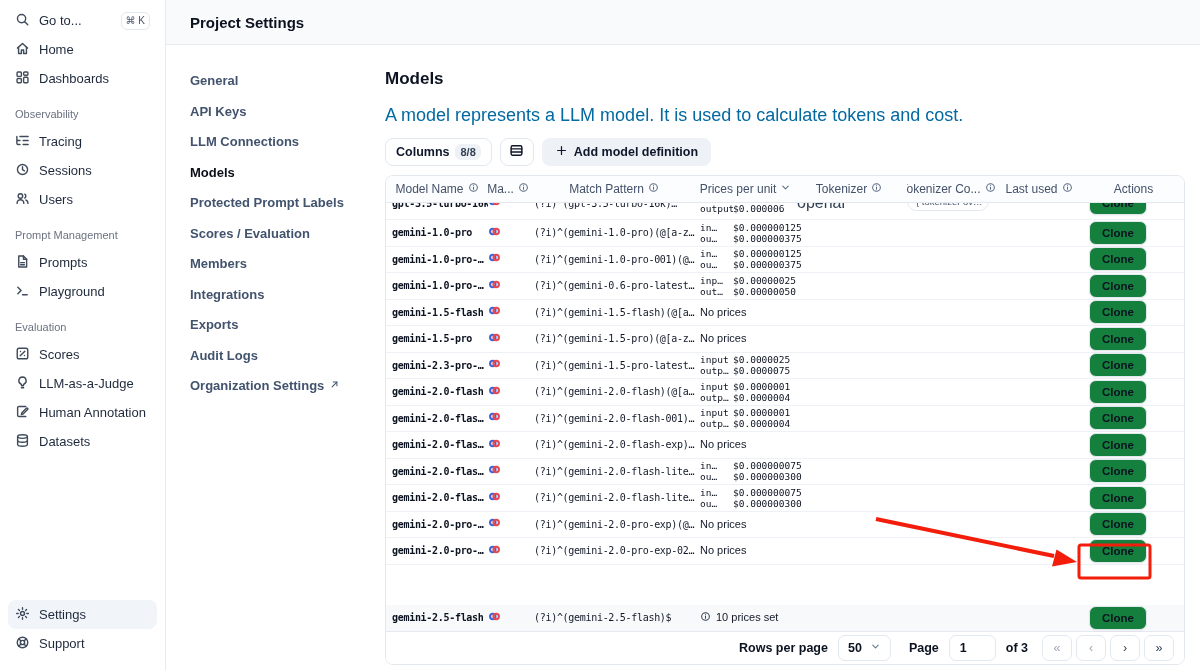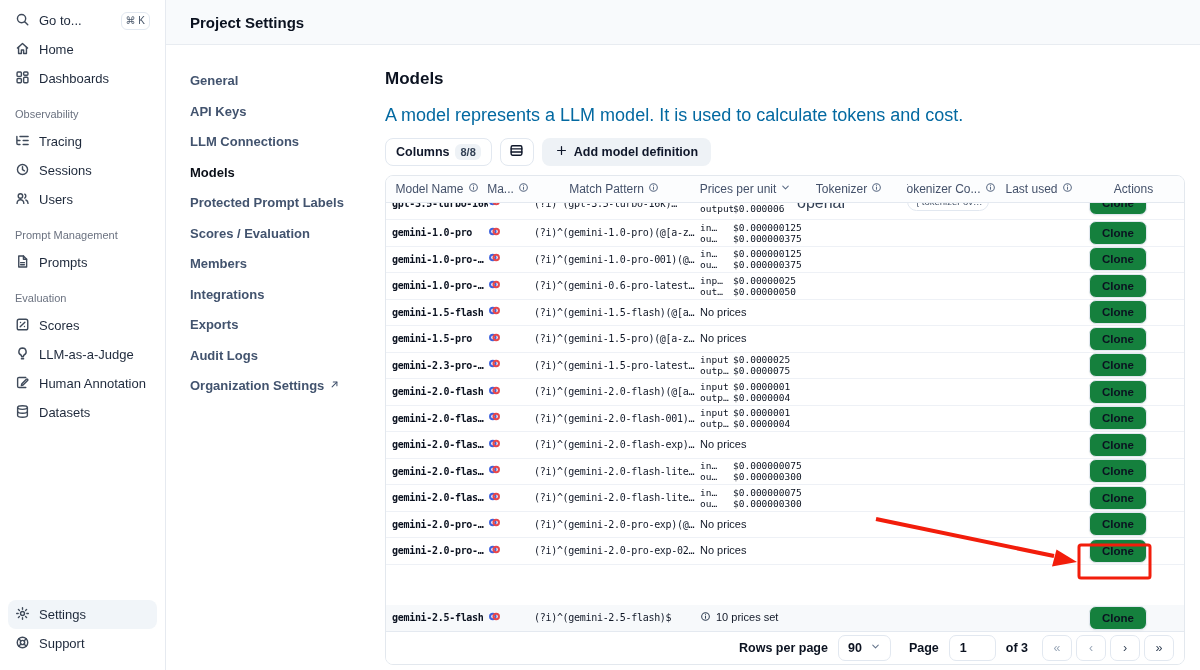--- a/index.html
+++ b/index.html
@@ -134,20 +134,27 @@
         </div>
         <div class="section-label">Prompt Management</div>
         <div class="side-item">
           <span><svg width="15" height="15" viewBox="0 0 16 16" fill="none" stroke="currentColor" stroke-width="1.5" stroke-linecap="round" stroke-linejoin="round">
               <path d="M4 2.2h5l3.4 3.4v8.2H4z"></path>
               <path d="M9 2.2v3.4h3.4"></path>
               <path d="M6 9.2h4M6 11.4h4"></path>
             </svg></span>
           <span>Prompts</span>
         </div>
+        <div class="side-item">
+          <span><svg width="15" height="15" viewBox="0 0 16 16" fill="none" stroke="currentColor" stroke-width="1.5" stroke-linecap="round" stroke-linejoin="round">
+              <path d="M3 4.5 6.5 8 3 11.5"></path>
+              <path d="M8 12.5h5"></path>
+            </svg></span>
+          <span>Playground</span>
+        </div>
         <div class="section-label">Evaluation</div>
         <div class="side-item">
           <span><svg width="15" height="15" viewBox="0 0 16 16" fill="none" stroke="currentColor" stroke-width="1.5" stroke-linecap="round" stroke-linejoin="round">
               <rect x="2.4" y="2.4" width="11.2" height="11.2" rx="2"></rect>
               <path d="M5.5 10.5l5-5"></path>
               <path d="M5.9 5.9h.01M10.1 10.1h.01"></path>
             </svg></span>
           <span>Scores</span>
         </div>
         <div class="side-item">
@@ -677,21 +684,21 @@
                 <div></div>
                 <div class="cell-actions">
                   <button class="clone-btn">Clone</button>
                 </div>
               </div>
             </div>
 
           <div class="tfoot">
             <span>Rows per page</span>
             <div class="pg-select">
-              <span>90</span>
+              <span>50</span>
               <span><svg width="11" height="11" viewBox="0 0 16 16" fill="none" stroke="currentColor" stroke-width="1.5" stroke-linecap="round" stroke-linejoin="round">
                     <path d="M4 6l4 4 4-4"></path>
                   </svg></span>
             </div>
             <span style="margin-left:8px;">Page</span>
             <div class="pg-input">
               <span>1</span>
             </div>
             <span>of 3</span>
             <div class="pg-btns">

